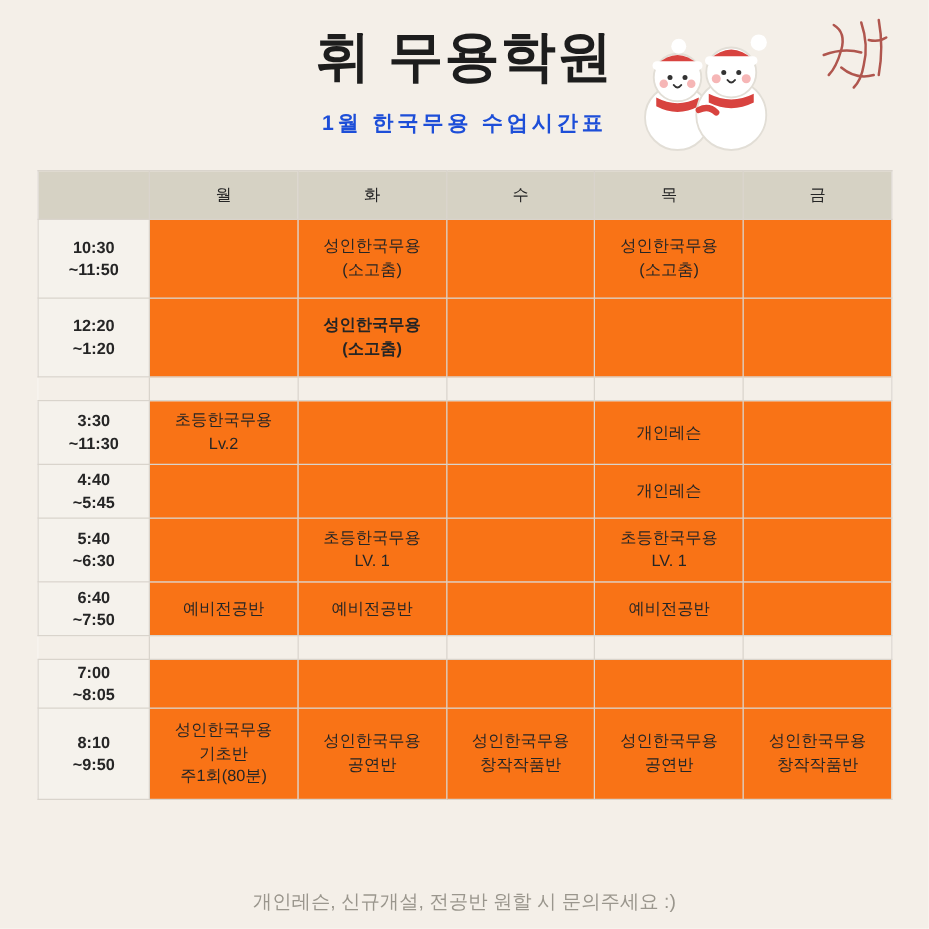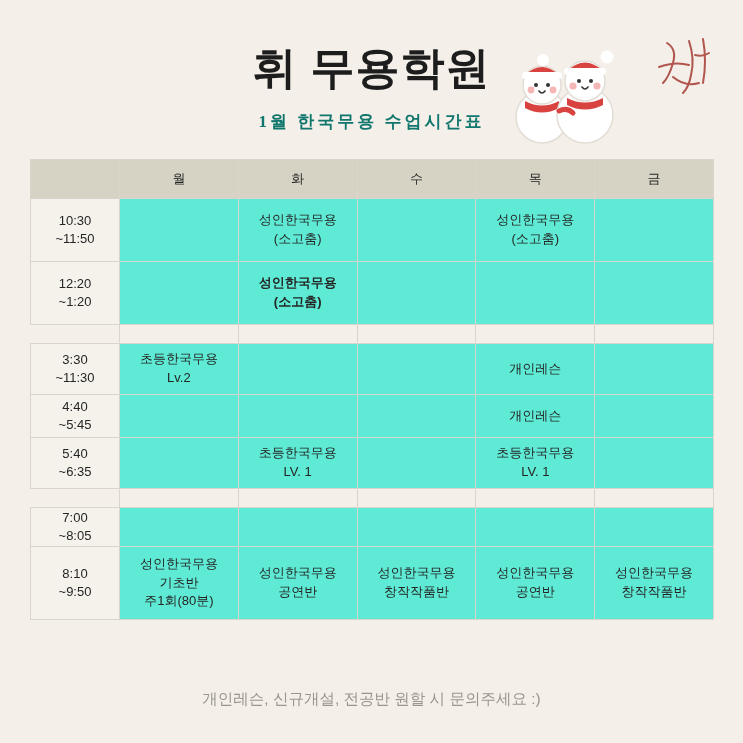--- a/index.html
+++ b/index.html
@@ -26,29 +26,27 @@
     position: relative;
     height: 130px;
     text-align: center;
   }
   .title {
     font-size: 44px;
     font-weight: bold;
     letter-spacing: 1px;
     padding-top: 16px;
     color: #1d1d1d;
-    margin-top: 23px;
   }
   .subtitle {
     font-size: 17px;
     font-weight: bold;
     letter-spacing: 3px;
-    color: #0f766e;
+    color: #1d4ed8;
     margin-top: 12px;
-    font-family: Liberation Serif, serif;
   }
 
   
   .snowmen {
     position: absolute;
     right: 116px;
     top: 18px;
     width: 130px;
     height: 105px;
   }
@@ -88,27 +86,27 @@
     background: #d6d2c4;
     height: 38px;
     font-size: 15px;
     font-weight: normal;
     border-color: #cdc8ba;
   }
   thead th.corner { background: #d6d2c4; }
 
   td.time {
     background: #f5f2ec;
-    font-weight: normal;
+    font-weight: bold;
     font-size: 13.5px;
     line-height: 1.35;
     color: #1f1f1f;
   }
   td.cell {
-    background: #5eead4;
+    background: #f97316;
     line-height: 1.45;
     font-size: 13px;
   }
   td.cell.bold { font-weight: bold; }
   .spacer-row td {
     background: #f4efe8;
     border-left: 1px solid #f4efe8;
     border-right: 1px solid #f4efe8;
     border-top: 1px solid #d9d4cc;
     border-bottom: 1px solid #d9d4cc;
@@ -122,21 +120,21 @@
   .r-tall td { height: 62px; }
   .r-mid td  { height: 50px; }
   .r-small td { height: 42px; }
   .r-eve1 td { height: 38px; }
   .r-eve2 td { height: 72px; }
 
   
   .footer {
     position: absolute;
     left: 30px;
-    top: 663px;
+    top: 709px;
     width: 683px;
     text-align: center;
     color: #8d8madj;
   }
   .footer-line {
     color: #9a968d;
     font-size: 15.5px;
     line-height: 1.65;
   }
 </style>
@@ -328,21 +326,21 @@
             <div>개인레슨</div>
           </td>
           <td class="cell">
             <div></div>
           </td>
         </tr>
 
         <tr class="r-mid">
           <td class="time">
             <div>5:40</div>
-            <div>~6:35</div>
+            <div>~6:30</div>
           </td>
           <td class="cell">
             <div></div>
             <div></div>
           </td>
           <td class="cell">
             <div>초등한국무용</div>
             <div>LV. 1</div>
           </td>
           <td class="cell">
@@ -352,20 +350,41 @@
           <td class="cell">
             <div>초등한국무용</div>
             <div>LV. 1</div>
           </td>
           <td class="cell">
             <div></div>
             <div></div>
           </td>
         </tr>
 
+        <tr class="r-small">
+          <td class="time">
+            <div>6:40</div>
+            <div>~7:50</div>
+          </td>
+          <td class="cell">
+            <div>예비전공반</div>
+          </td>
+          <td class="cell">
+            <div>예비전공반</div>
+          </td>
+          <td class="cell">
+            <div></div>
+          </td>
+          <td class="cell">
+            <div>예비전공반</div>
+          </td>
+          <td class="cell">
+            <div></div>
+          </td>
+        </tr>
 
         <tr class="spacer-row">
           <td class="edge"></td>
           <td></td>
           <td></td>
           <td></td>
           <td></td>
           <td class="edge"></td>
         </tr>
 

